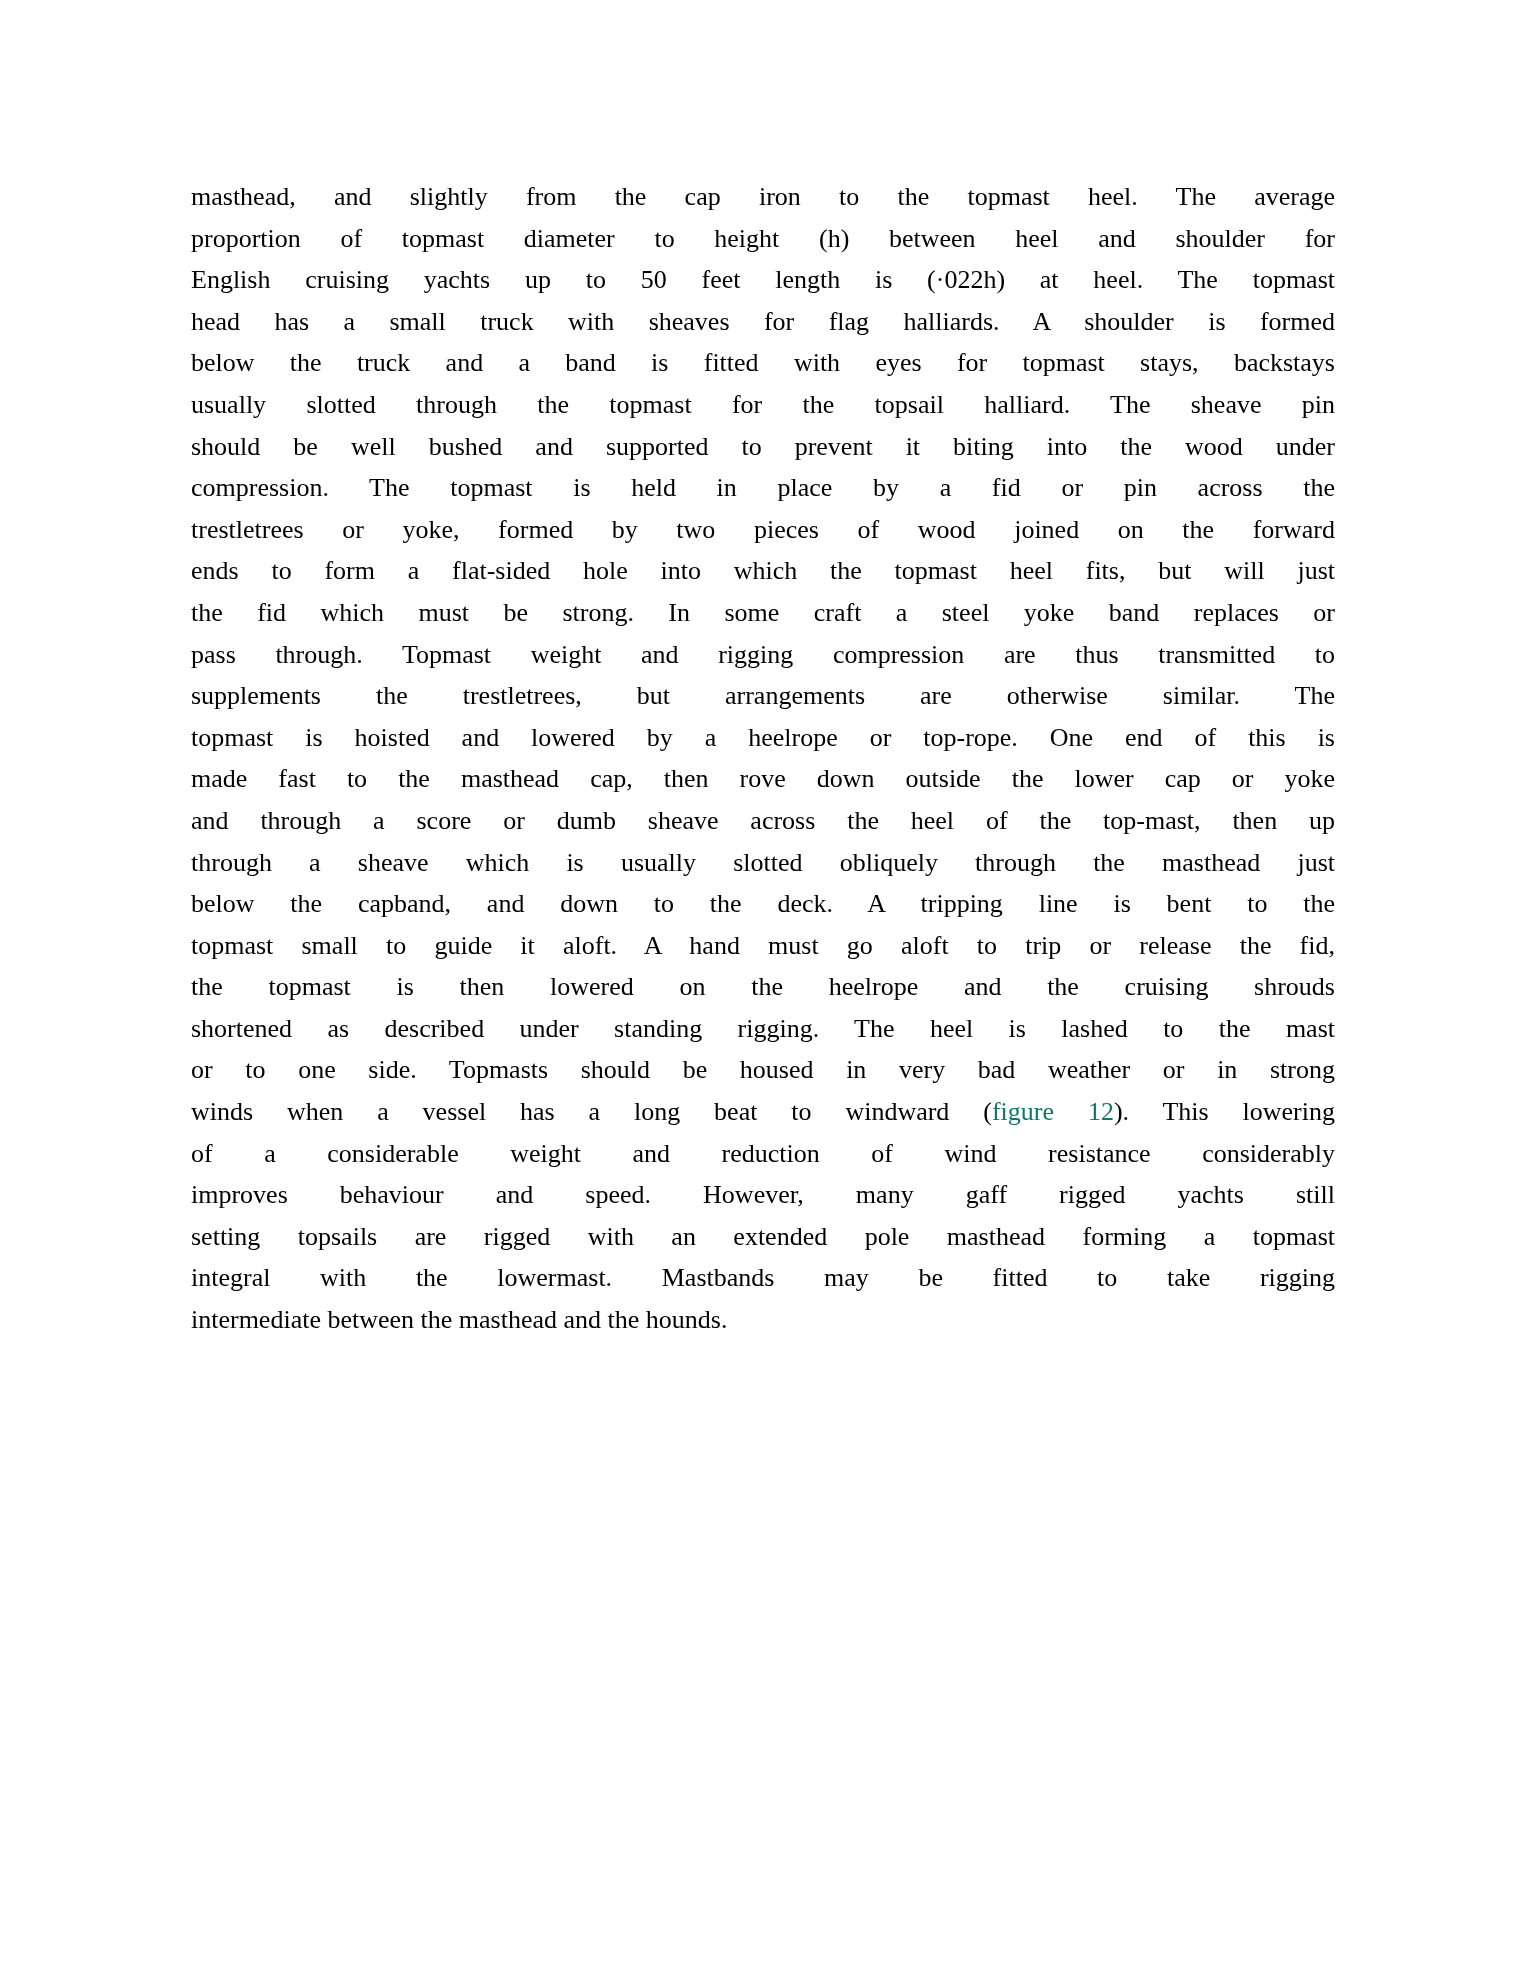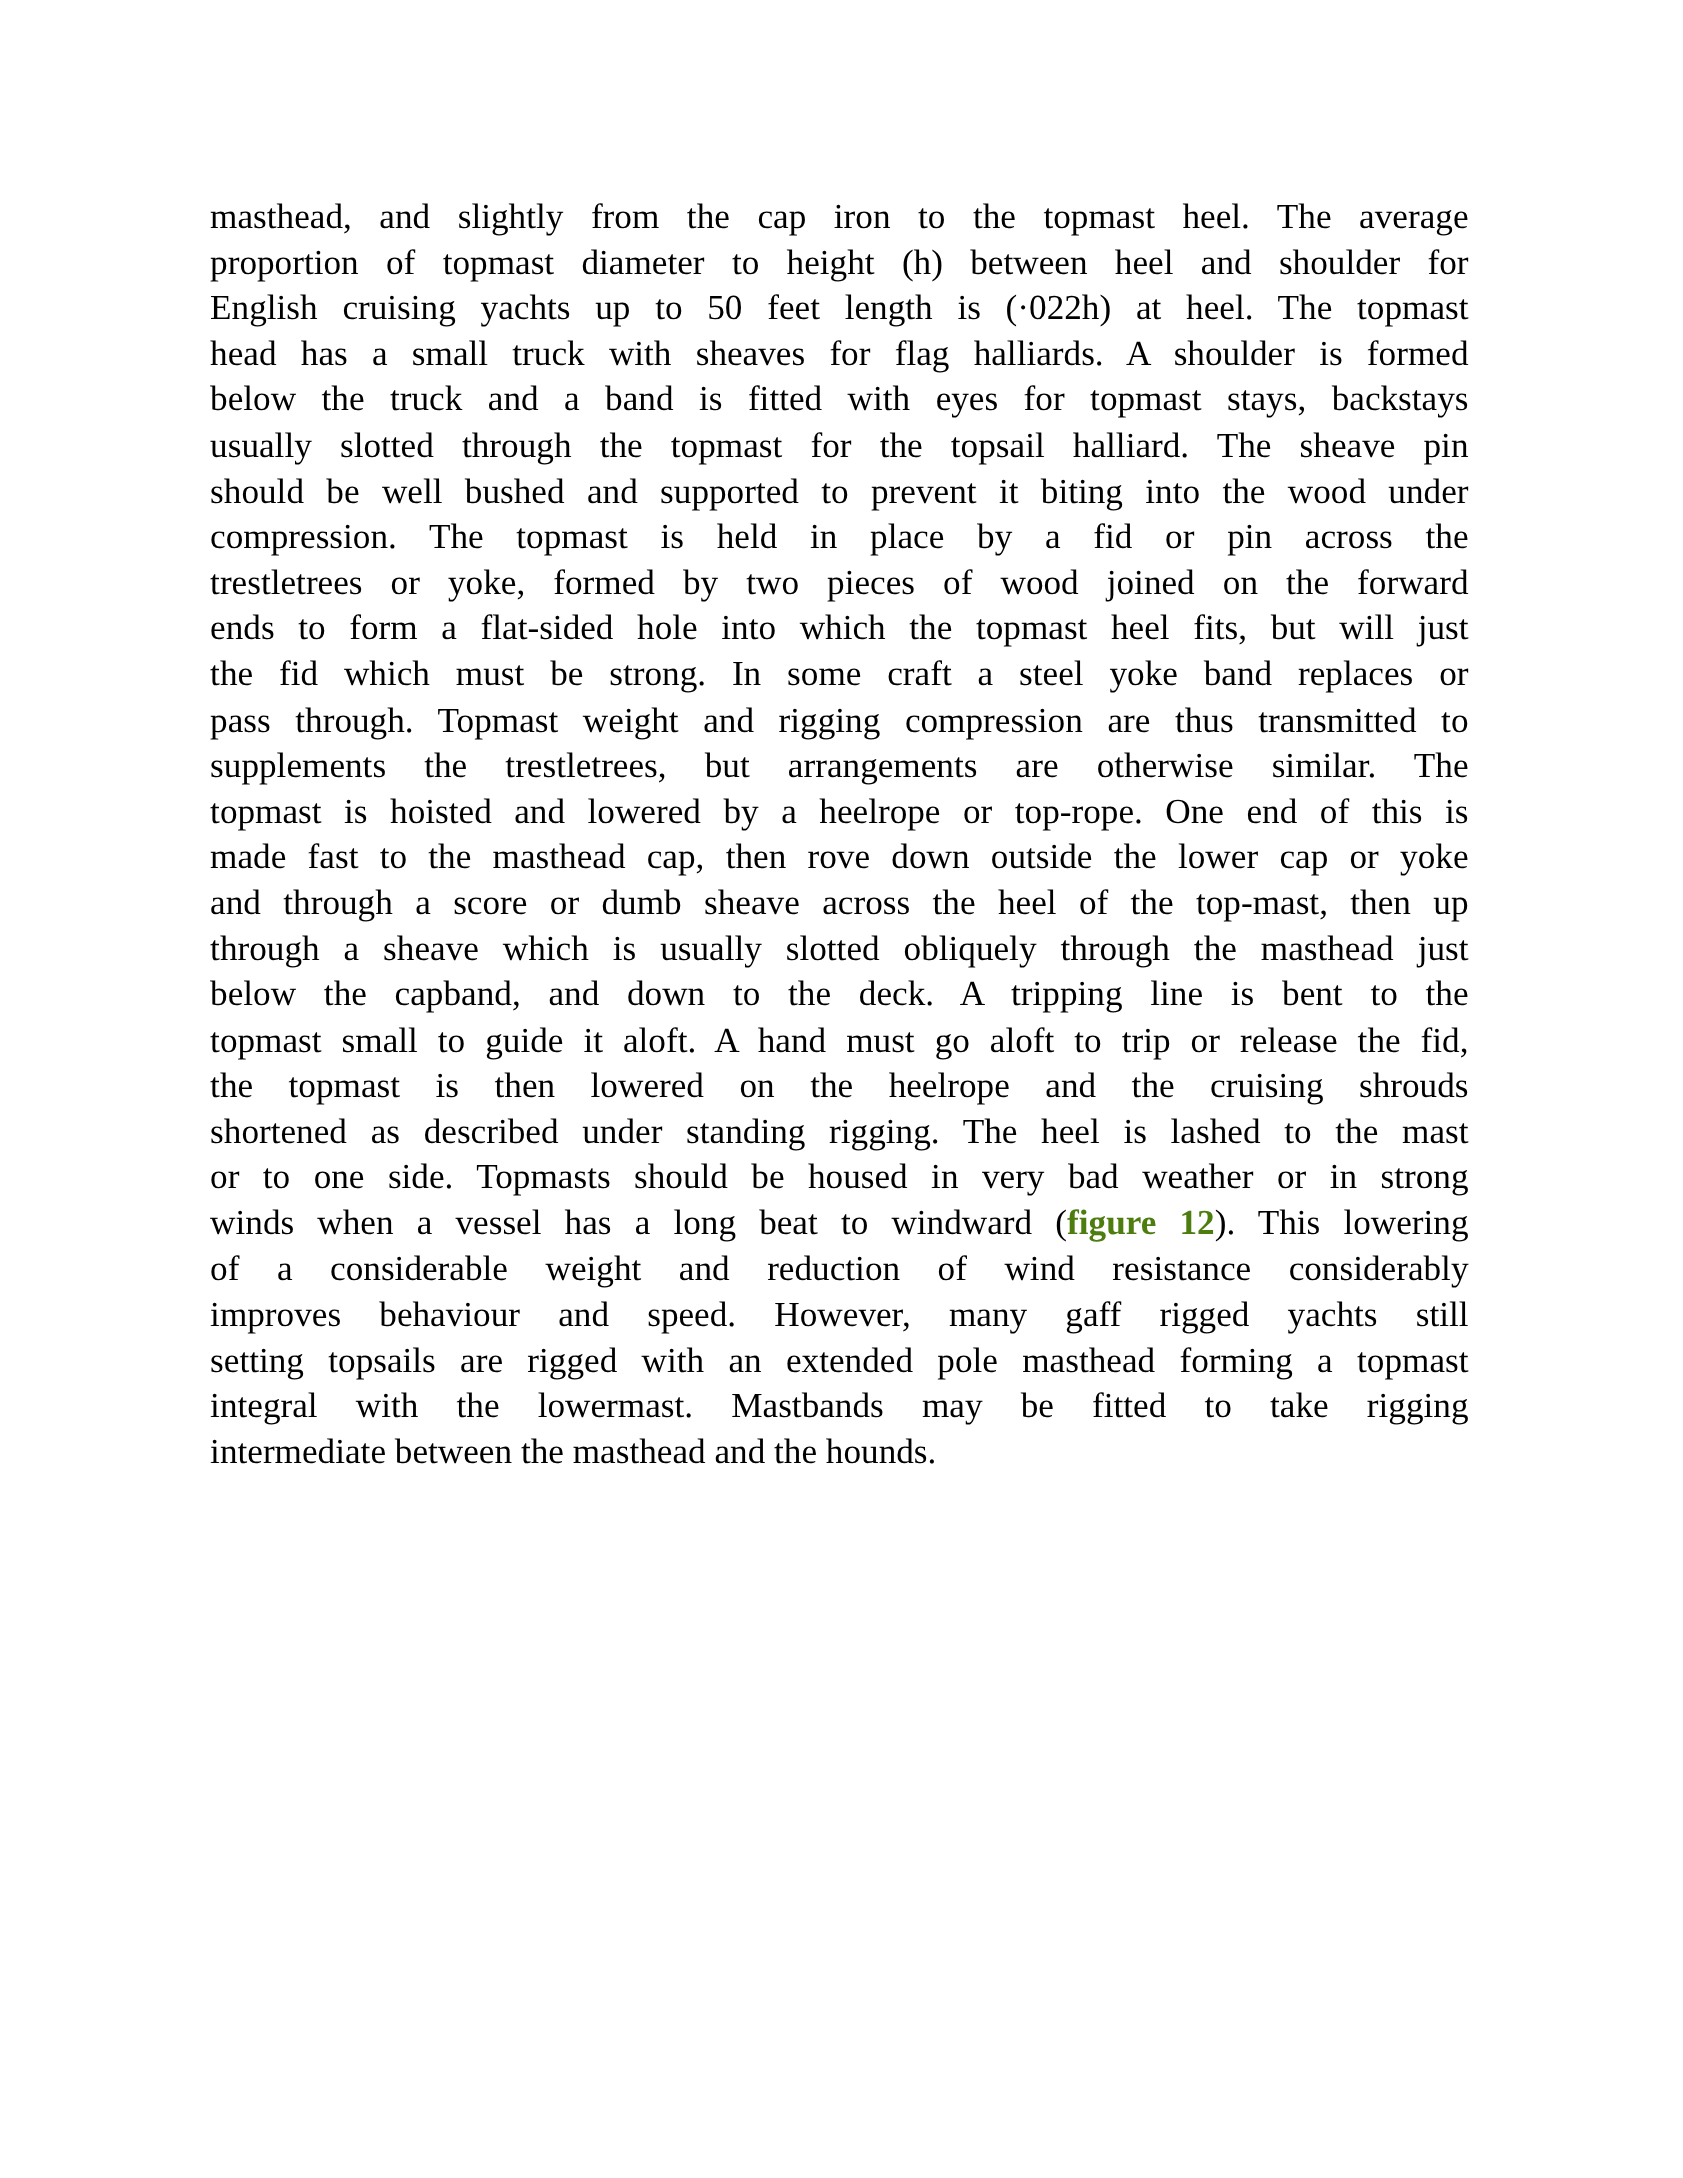--- a/index.html
+++ b/index.html
@@ -20,42 +20,41 @@
       width: 1530px;
       height: 1980px;
       background: #ffffff;
     }
     .text-block {
       position: absolute;
       left: 191px;
       top: 176px;
       width: 1144px;
       font-family: "Liberation Serif", "DejaVu Serif", serif;
-      font-size: 32px;
+      font-size: 26px;
       line-height: 41.6px;
       color: #000000;
     }
     .line {
       display: block;
       height: 41.6px;
       white-space: nowrap;
       text-align: justify;
       text-align-last: justify;
       white-space: normal;
       overflow: visible;
     }
     .line.last {
       text-align: left;
       text-align-last: left;
     }
     .link {
-      color: #4d7c0f;
+      color: #0f766e;
       text-decoration: none;
       cursor: pointer;
-      font-weight: bold;
     }
   </style>
 </head>
 <body>
 
 <div class="page">
   <div class="text-block">
     <span class="line">masthead, and slightly from the cap iron to the topmast heel. The average</span>
     <span class="line">proportion of topmast diameter to height (h) between heel and shoulder for</span>
     <span class="line">English cruising yachts up to 50 feet length is (·022h) at heel. The topmast</span>

